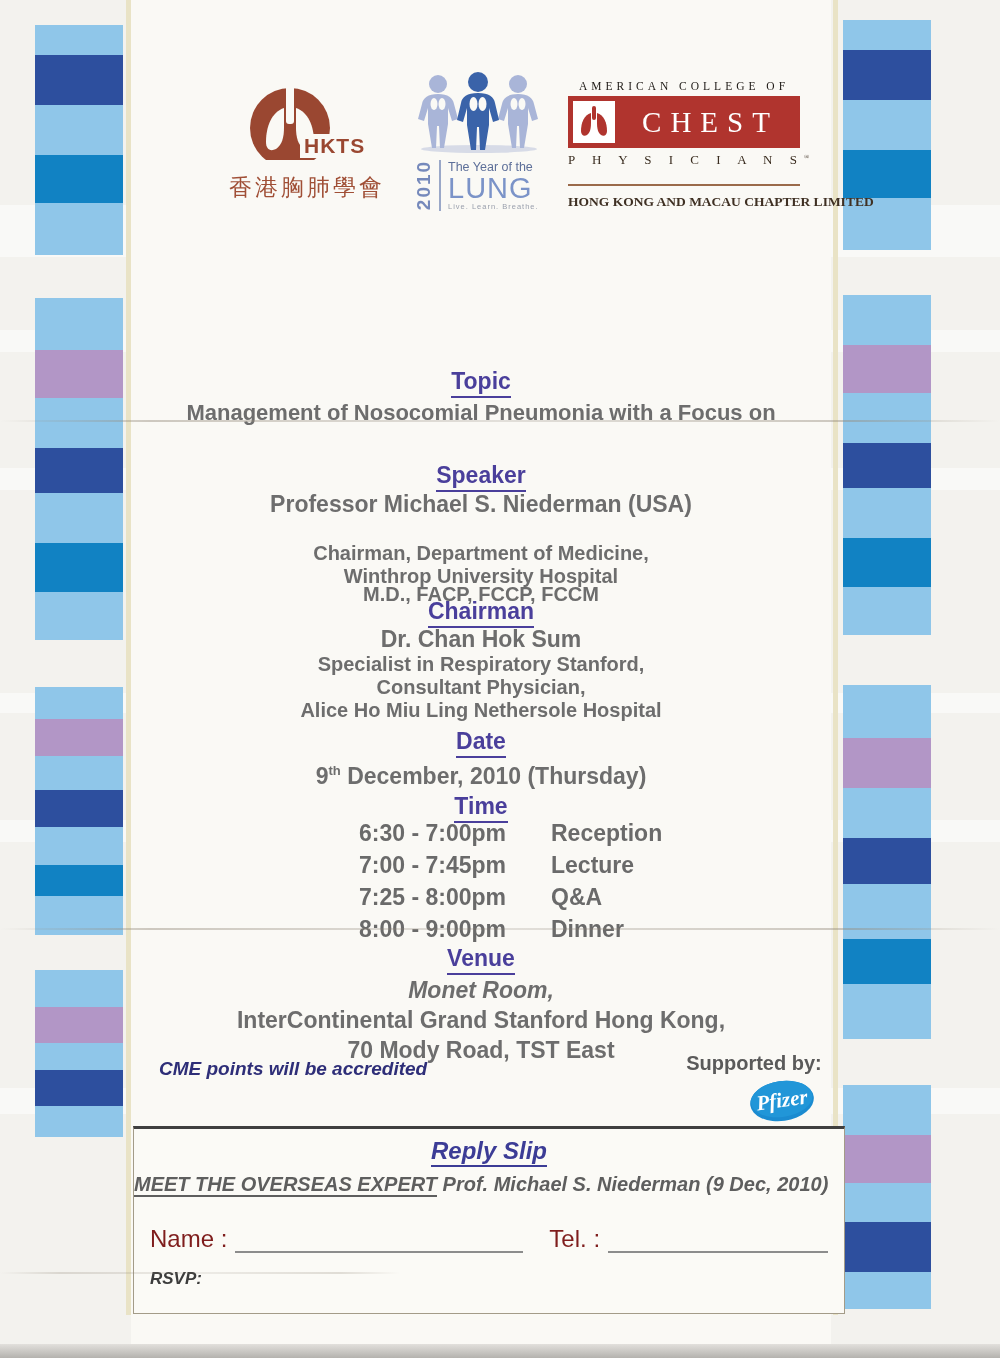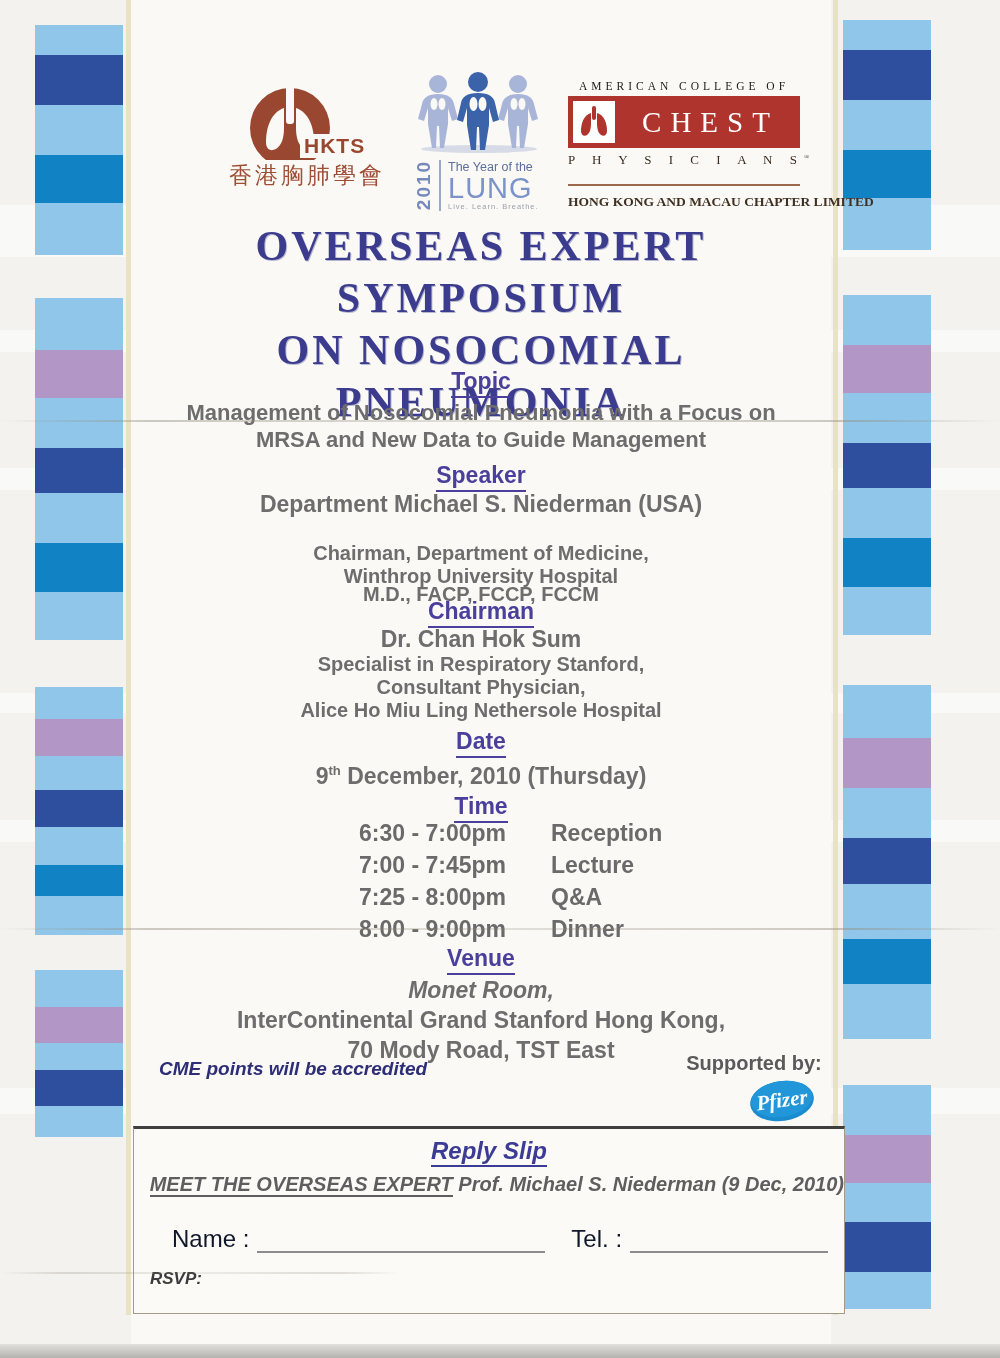--- a/index.html
+++ b/index.html
@@ -20,21 +20,21 @@
 
   
   .crease{position:absolute;height:2px;z-index:9;background:linear-gradient(to right,rgba(150,140,125,0),rgba(150,140,125,.45) 15%,rgba(130,120,108,.2) 50%,rgba(150,140,125,.45) 85%,rgba(150,140,125,0));}
   .bottom-edge{position:absolute;bottom:0;left:0;width:100%;height:14px;background:linear-gradient(#e2e0dc,#b4b2ae);z-index:8;}
 
   
   .logos-row{position:absolute;top:72px;left:0;width:700px;height:135px;}
   .logo-hkts{position:absolute;left:98px;top:10px;width:140px;text-align:center;}
   .hkts-wrap{position:relative;width:122px;height:78px;margin:0 auto;}
   .hkts-acronym{position:absolute;left:62px;top:52px;background:#faf9f5;padding:0 2px 0 4px;color:#9a4731;font-weight:bold;font-size:21px;letter-spacing:1px;text-align:right;}
-  .hkts-chinese{margin-top:0;color:#a04f36;font-size:23px;letter-spacing:3px;white-space:nowrap;}
+  .hkts-chinese{margin-top:12px;color:#a04f36;font-size:23px;letter-spacing:3px;white-space:nowrap;}
 
   .logo-lung{position:absolute;left:282px;top:0;width:130px;height:130px;}
   .lung-bottom{position:relative;margin-top:2px;height:46px;text-align:left;}
   .lung-2010{position:absolute;left:-14px;top:14px;transform:rotate(-90deg);color:#7589bb;font-size:19px;letter-spacing:2px;font-weight:bold;}
   .lung-textcol{position:absolute;left:26px;top:0;border-left:2px solid #9aa8c8;padding-left:7px;}
   .lung-line1{color:#5d6f99;font-size:12.5px;white-space:nowrap;}
   .lung-line2{color:#7b93c8;font-size:29px;line-height:28px;letter-spacing:1px;}
   .lung-tagline{color:#9aa0ad;font-size:7.5px;letter-spacing:1px;white-space:nowrap;}
 
   .logo-accp{position:absolute;left:437px;top:8px;width:232px;font-family:"Liberation Serif",serif;text-align:center;}
@@ -61,23 +61,23 @@
   .time-grid{position:absolute;left:228px;top:820px;display:grid;grid-template-columns:192px auto;row-gap:5px;text-align:left;font-size:23px;font-weight:bold;color:#6a6a6a;}
 
   .cme{position:absolute;left:28px;top:1058px;font-size:19px;font-weight:bold;font-style:italic;color:#2e2e78;}
   .supported{position:absolute;left:548px;top:1052px;width:150px;text-align:center;font-size:20px;font-weight:bold;color:#5a5a5a;}
   .pfizer{position:absolute;left:616px;top:1076px;}
 
   
   .reply-box{position:absolute;left:133px;top:1126px;width:712px;height:188px;background:#fbfaf6;border:1px solid #a39b88;border-top:3px solid #3f3f3f;z-index:5;box-sizing:border-box;}
   .reply-heading{position:absolute;top:8px;left:0;width:100%;text-align:center;font-size:24px;font-weight:bold;font-style:italic;color:#3c3c96;}
   .reply-heading span{border-bottom:2px solid #3c3c96;padding-bottom:1px;}
-  .meet-line{position:absolute;top:44px;left:0;width:100%;text-align:right;font-size:20px;font-weight:bold;font-style:italic;color:#5e5e5e;}
+  .meet-line{position:absolute;top:44px;left:0;width:100%;text-align:left;font-size:20px;font-weight:bold;font-style:italic;color:#5e5e5e;}
   .meet-line .u{border-bottom:2px solid #5e5e5e;}
-  .fields-row{position:absolute;top:96px;left:16px;right:16px;display:flex;align-items:flex-end;font-size:24px;color:#0f172a;margin-left:22px;}
+  .fields-row{position:absolute;top:96px;left:16px;right:16px;display:flex;align-items:flex-end;font-size:24px;color:#7f1d1d;}
   .field-line{border-bottom:2px solid #8c8c8c;height:26px;}
   .fl-name{width:288px;margin-left:8px;}
   .fl-tel{flex:1;margin-left:8px;}
   .tel-label{margin-left:26px;}
   .rsvp{position:absolute;top:138px;left:16px;right:10px;display:flex;text-align:left;font-style:italic;line-height:24px;}
   .rsvp-label{font-weight:bold;color:#3c3c3c;font-size:17px;margin-right:8px;white-space:nowrap;}
   .rsvp-text{color:#4c4c4c;font-size:17.5px;}
 </style>
 </head>
 <body>
@@ -209,31 +209,26 @@
             </svg>
           </div>
           <div class="accp-chest">CHEST</div>
         </div>
         <div class="accp-phys"><span>P H Y S I C I A N S</span><sup>®</sup></div>
         <div class="accp-rule"></div>
         <div class="accp-chapter">HONG KONG AND MACAU CHAPTER LIMITED</div>
       </div>
     </div>
 
-    <div class="title">
-      <div>OVERSEAS EXPERT SYMPOSIUM</div>
-      <div>ON NOSOCOMIAL PNEUMONIA</div>
-    </div>
 
     <div class="sec-heading" style="top:368px;"><span>Topic</span></div>
     <div class="body-line t22" style="top:399px;">Management of Nosocomial Pneumonia with a Focus on</div>
-    <div class="body-line t22" style="top:426px;">MRSA and New Data to Guide Management</div>
 
     <div class="sec-heading" style="top:462px;"><span>Speaker</span></div>
-    <div class="body-line t23" style="top:491px;">Department Michael S. Niederman (USA)</div>
+    <div class="body-line t23" style="top:491px;">Professor Michael S. Niederman (USA)</div>
     <div class="body-line t20" style="top:543px;margin-top:40px;">M.D., FACP, FCCP, FCCM</div>
     <div class="body-line t20" style="top:542px;">Chairman, Department of Medicine,</div>
     <div class="body-line t20" style="top:565px;">Winthrop University Hospital</div>
 
     <div class="sec-heading" style="top:598px;"><span>Chairman</span></div>
     <div class="body-line t23" style="top:626px;">Dr. Chan Hok Sum</div>
     <div class="body-line t20" style="top:653px;">Specialist in Respiratory Stanford,</div>
     <div class="body-line t20" style="top:676px;">Consultant Physician,</div>
     <div class="body-line t20" style="top:699px;">Alice Ho Miu Ling Nethersole Hospital</div>
 

